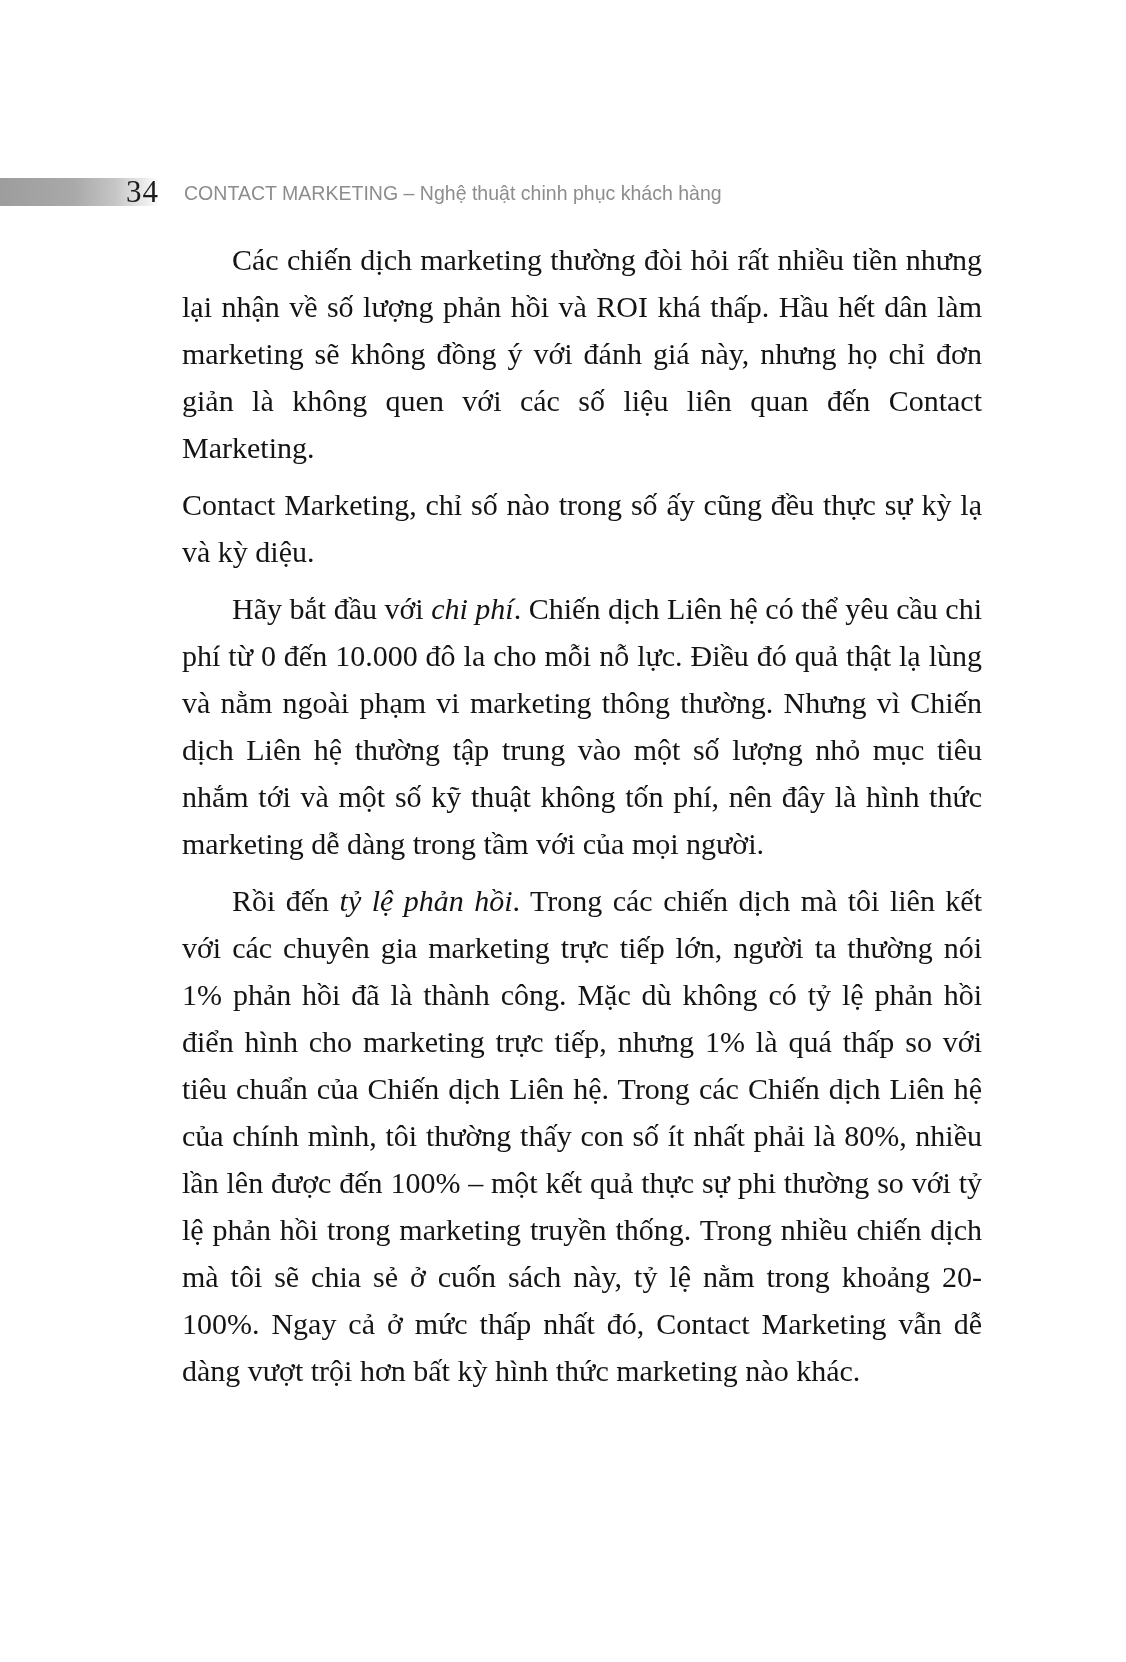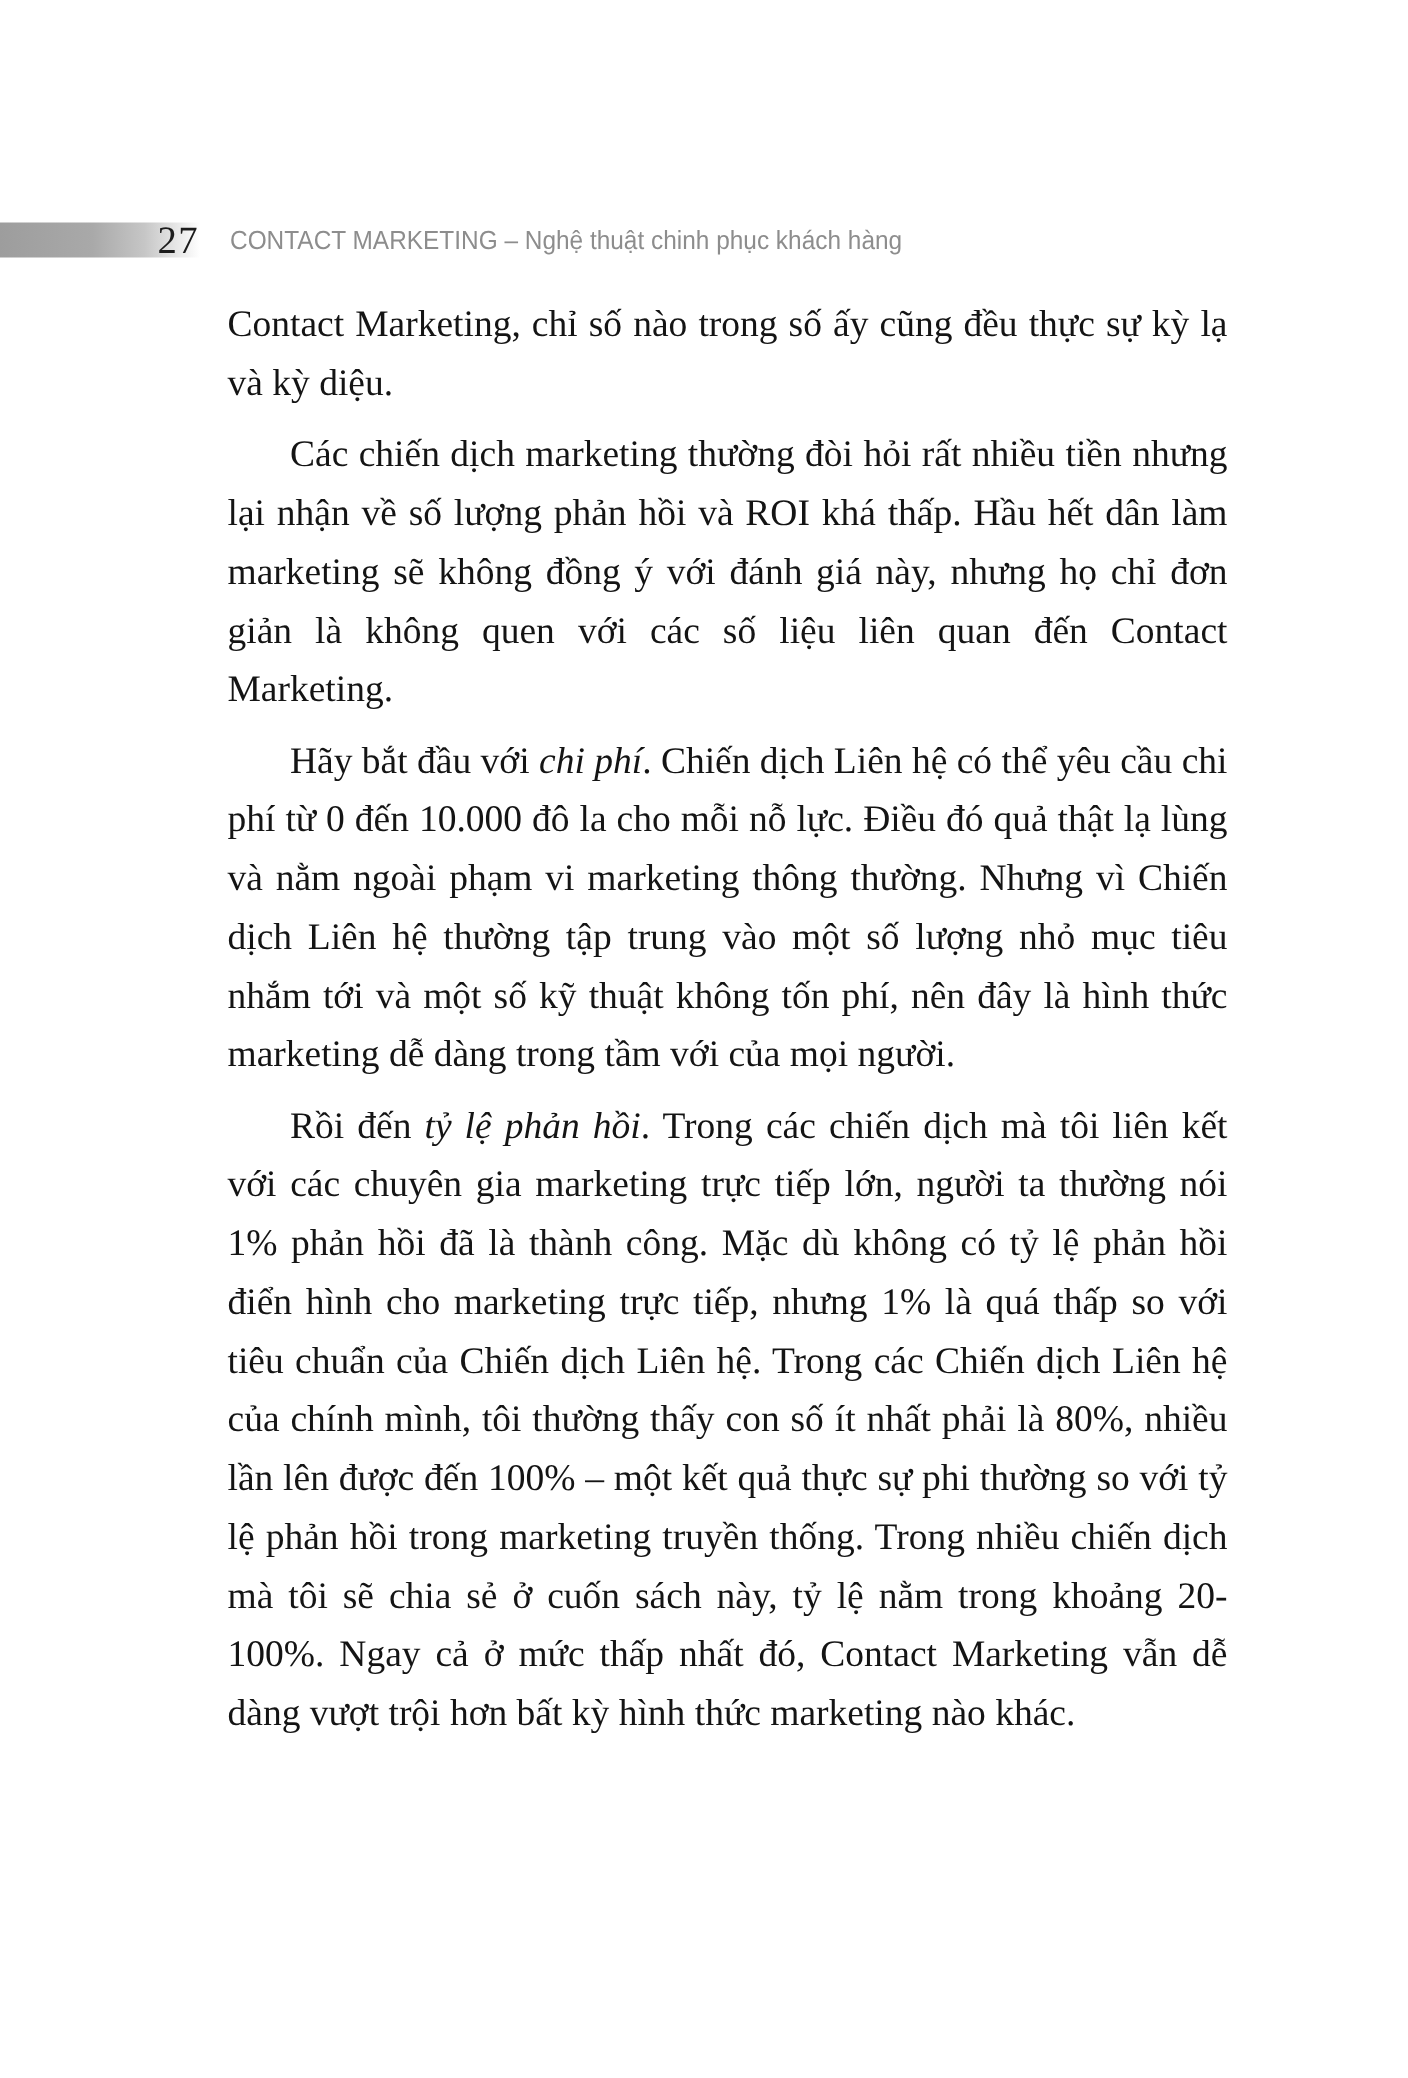--- a/index.html
+++ b/index.html
@@ -75,24 +75,24 @@
   .body-text em {
   }
 </style>
 </head>
 <body>
 
 <div class="page">
 
   <header class="header">
     <div class="header-bar"></div>
-    <span class="page-number">27</span>
+    <span class="page-number">34</span>
     <span class="running-head">CONTACT MARKETING – Nghệ thuật chinh phục khách hàng</span>
   </header>
 
   <main class="body-text">
+      <p class="para indent"><span>Các chiến dịch marketing thường đòi hỏi rất nhiều tiền nhưng lại nhận về số lượng phản hồi và ROI khá thấp. Hầu hết dân làm marketing sẽ không đồng ý với đánh giá này, nhưng họ chỉ đơn giản là không quen với các số liệu liên quan đến Contact Marketing.</span></p>
       <p class="para"><span>Contact Marketing, chỉ số nào trong số ấy cũng đều thực sự kỳ lạ và kỳ diệu.</span></p>
-      <p class="para indent"><span>Các chiến dịch marketing thường đòi hỏi rất nhiều tiền nhưng lại nhận về số lượng phản hồi và ROI khá thấp. Hầu hết dân làm marketing sẽ không đồng ý với đánh giá này, nhưng họ chỉ đơn giản là không quen với các số liệu liên quan đến Contact Marketing.</span></p>
       <p class="para indent"><span>Hãy bắt đầu với </span><em>chi phí</em><span>. Chiến dịch Liên hệ có thể yêu cầu chi phí từ 0 đến 10.000 đô la cho mỗi nỗ lực. Điều đó quả thật lạ lùng và nằm ngoài phạm vi marketing thông thường. Nhưng vì Chiến dịch Liên hệ thường tập trung vào một số lượng nhỏ mục tiêu nhắm tới và một số kỹ thuật không tốn phí, nên đây là hình thức marketing dễ dàng trong tầm với của mọi người.</span></p>
       <p class="para indent"><span>Rồi đến </span><em>tỷ lệ phản hồi</em><span>. Trong các chiến dịch mà tôi liên kết với các chuyên gia marketing trực tiếp lớn, người ta thường nói 1% phản hồi đã là thành công. Mặc dù không có tỷ lệ phản hồi điển hình cho marketing trực tiếp, nhưng 1% là quá thấp so với tiêu chuẩn của Chiến dịch Liên hệ. Trong các Chiến dịch Liên hệ của chính mình, tôi thường thấy con số ít nhất phải là 80%, nhiều lần lên được đến 100% – một kết quả thực sự phi thường so với tỷ lệ phản hồi trong marketing truyền thống. Trong nhiều chiến dịch mà tôi sẽ chia sẻ ở cuốn sách này, tỷ lệ nằm trong khoảng 20-100%. Ngay cả ở mức thấp nhất đó, Contact Marketing vẫn dễ dàng vượt trội hơn bất kỳ hình thức marketing nào khác.</span></p>
     </main>
 
 </div>
 
 </body></html>

